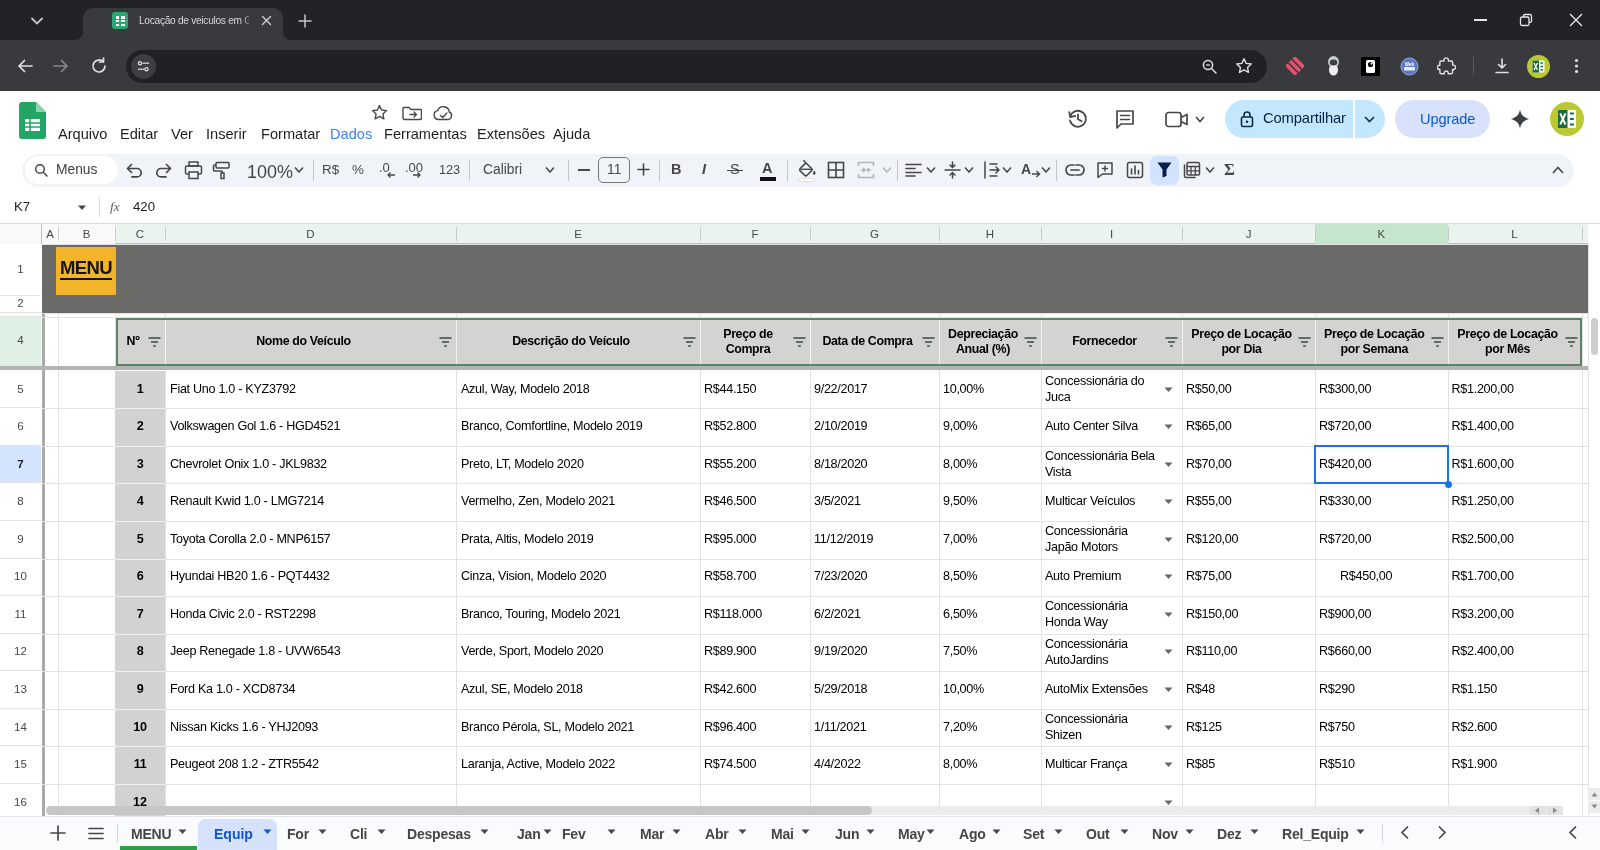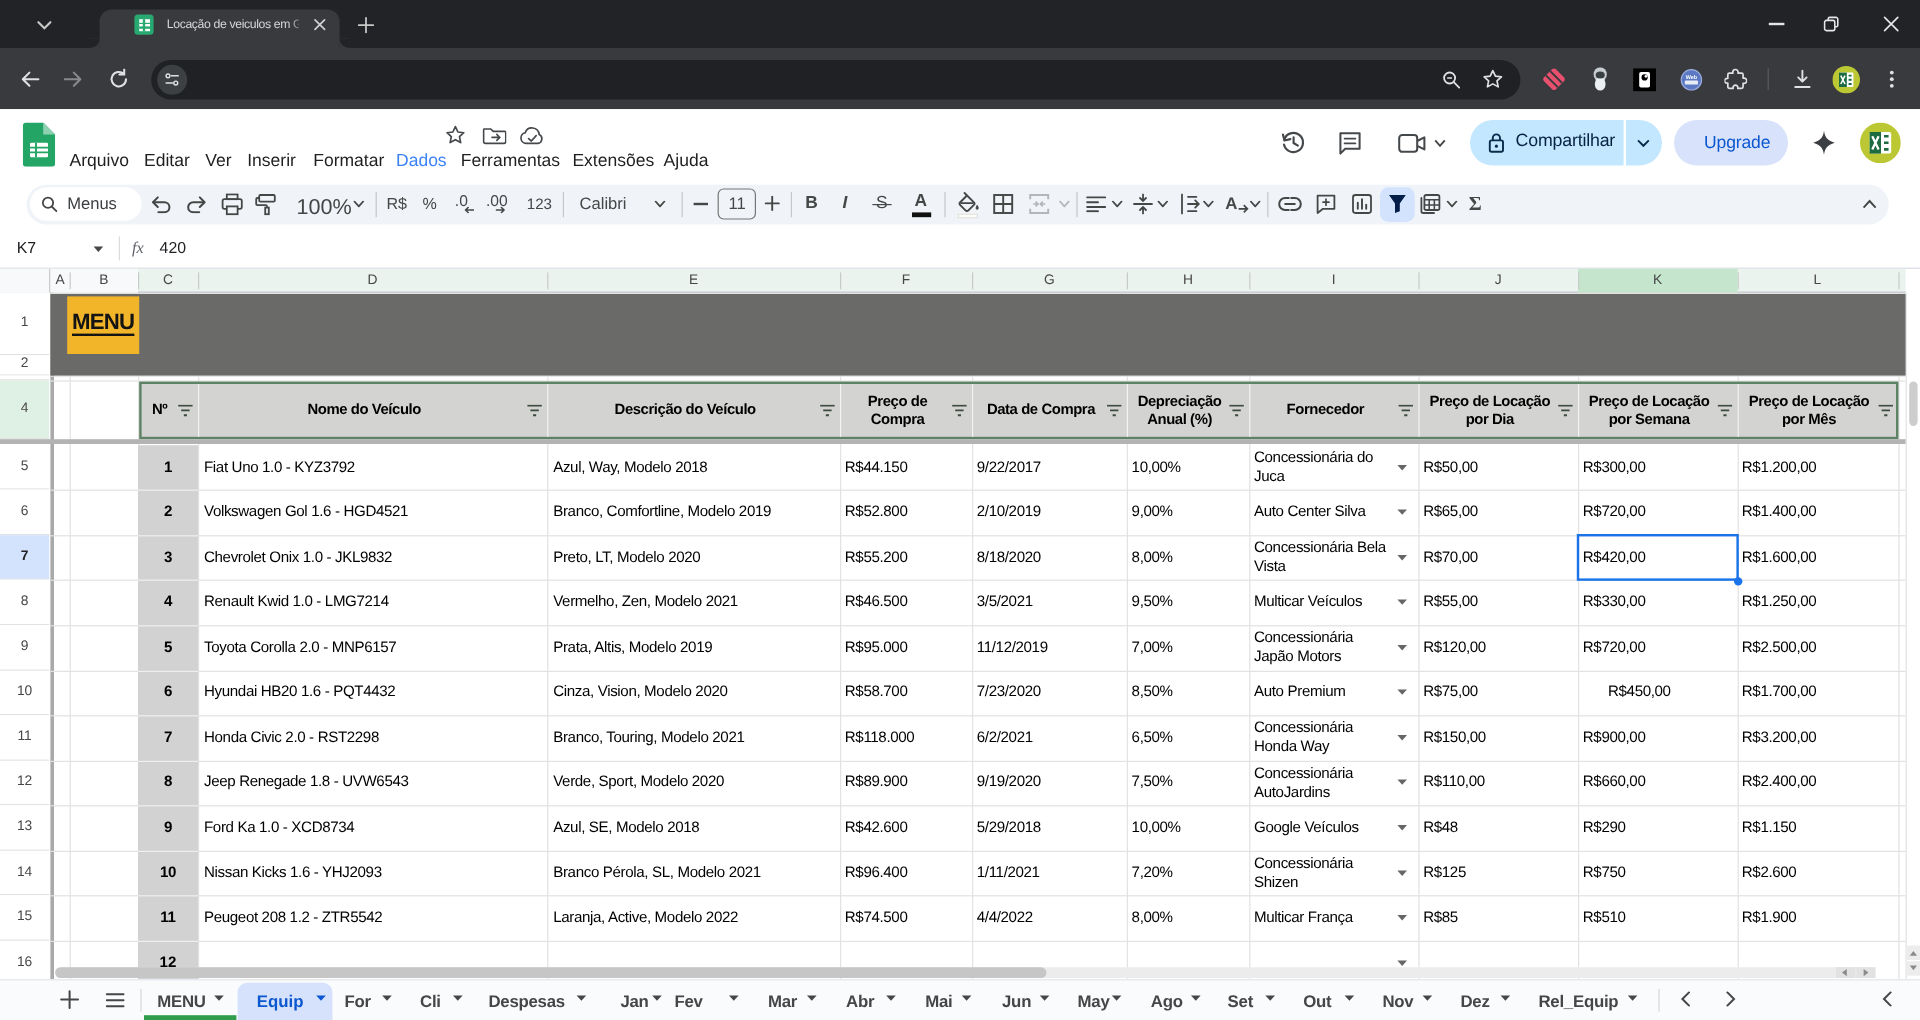--- a/index.html
+++ b/index.html
@@ -615,21 +615,21 @@
     </div>
 <div class="ct" style="left:1186px;top:644.425px">R$110,00</div>
 <div class="ct" style="left:1319px;top:644.425px">R$660,00</div>
 <div class="ct" style="left:1451.5px;top:644.425px">R$2.400,00</div>
 <div class="a" style="left:115px;top:681.975px;width:50px;text-align:center;font-weight:bold;font-size:12.6px;letter-spacing:-.3px">9</div>
 <div class="ct" style="left:170px;top:681.975px">Ford Ka 1.0 - XCD8734</div>
 <div class="ct" style="left:461px;top:681.975px">Azul, SE, Modelo 2018</div>
 <div class="ct" style="left:704px;top:681.975px">R$42.600</div>
 <div class="ct" style="left:814px;top:681.975px">5/29/2018</div>
 <div class="ct" style="left:943px;top:681.975px">10,00%</div>
-<div class="ct" style="left:1045px;top:681.975px">Google Veículos</div>
+<div class="ct" style="left:1045px;top:681.975px">AutoMix Extensões</div>
 <div class="a" style="left:1164px;top:686.975px">
       <svg width="9" height="6" viewBox="0 0 9 6">
         <path d="M0.5 0.5 L4.5 5 L8.5 0.5" fill="#666"></path>
       </svg>
     </div>
 <div class="ct" style="left:1186px;top:681.975px">R$48</div>
 <div class="ct" style="left:1319px;top:681.975px">R$290</div>
 <div class="ct" style="left:1451.5px;top:681.975px">R$1.150</div>
 <div class="a" style="left:115px;top:719.525px;width:50px;text-align:center;font-weight:bold;font-size:12.6px;letter-spacing:-.3px">10</div>
 <div class="ct" style="left:170px;top:719.525px">Nissan Kicks 1.6 - YHJ2093</div>

